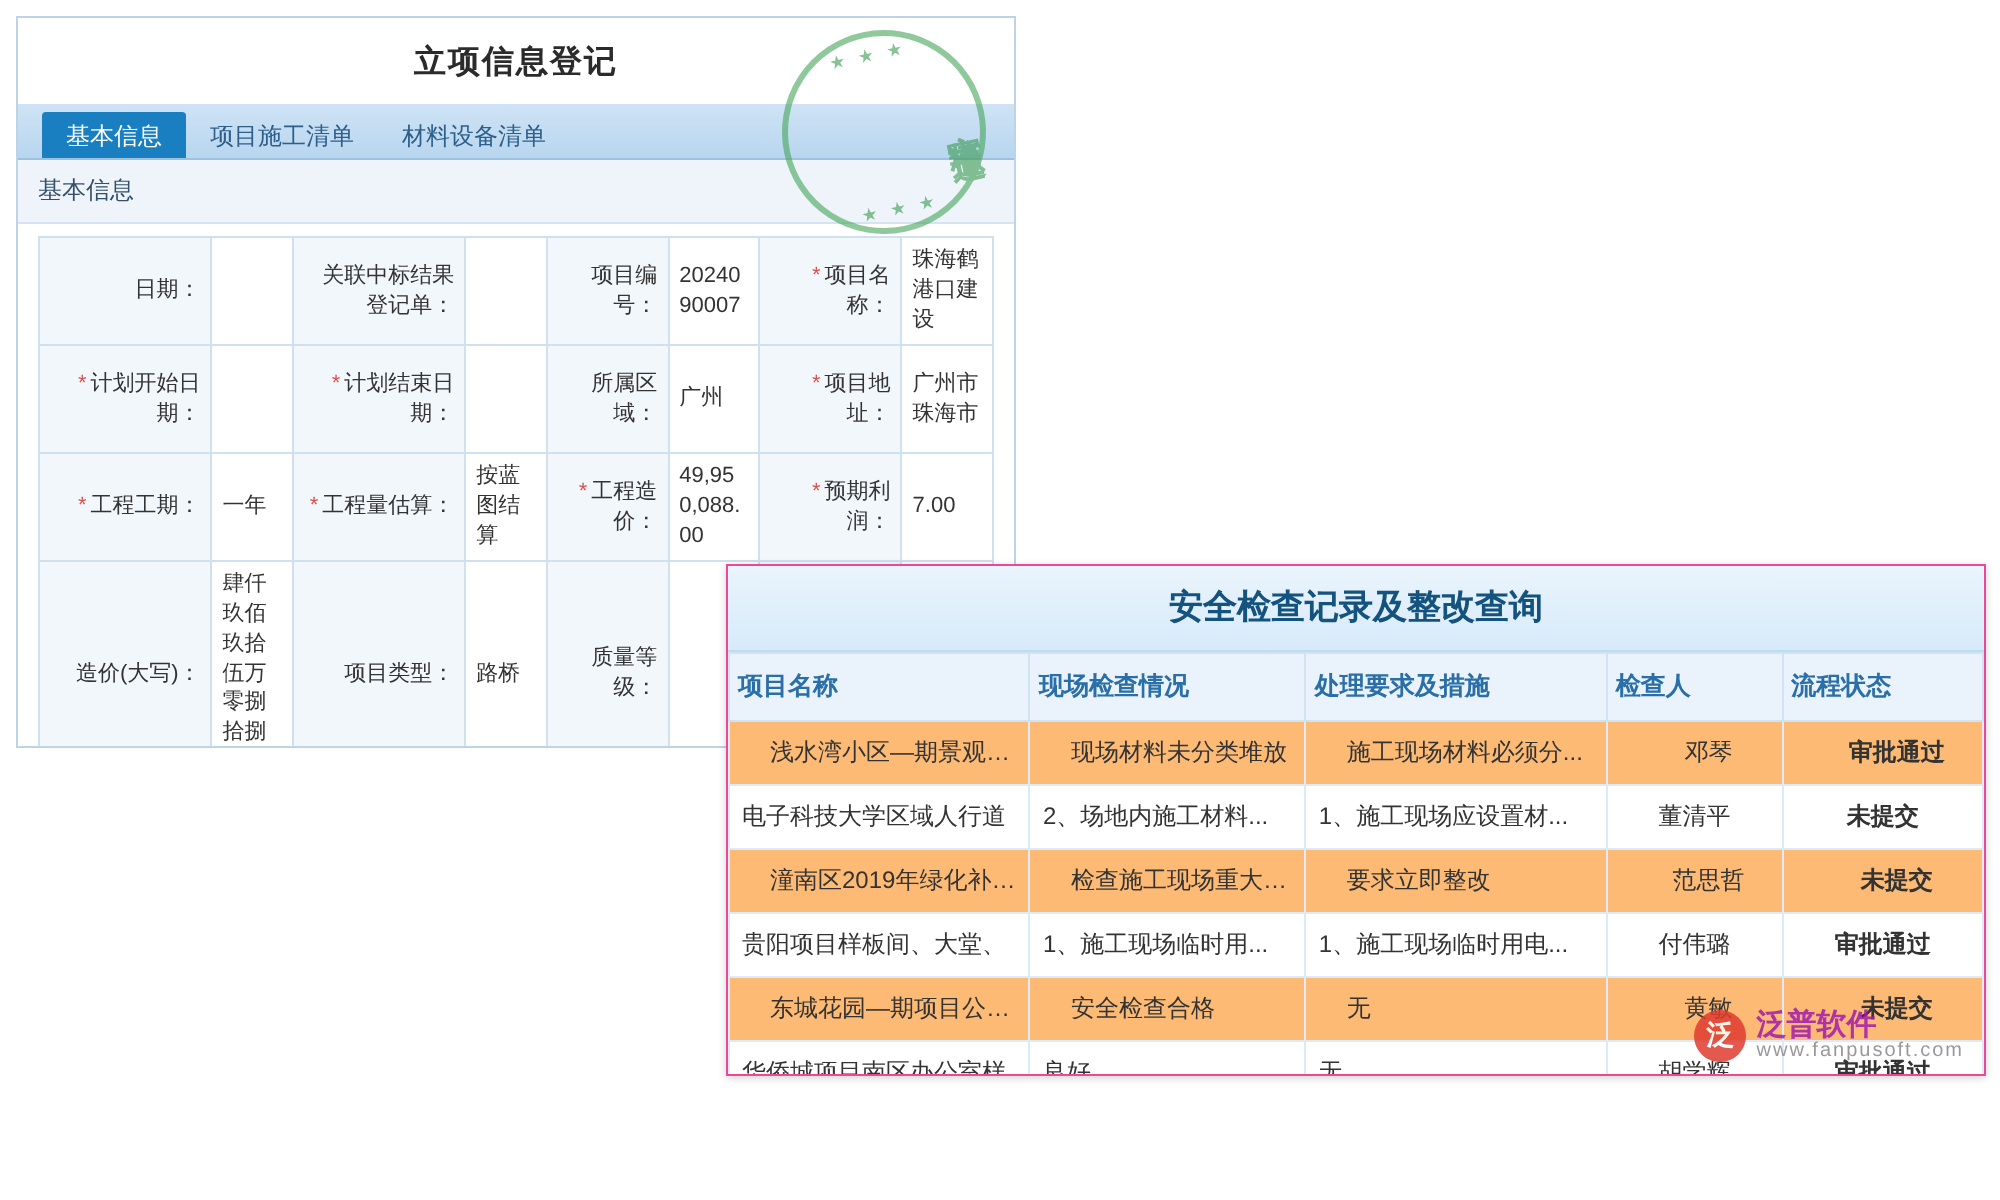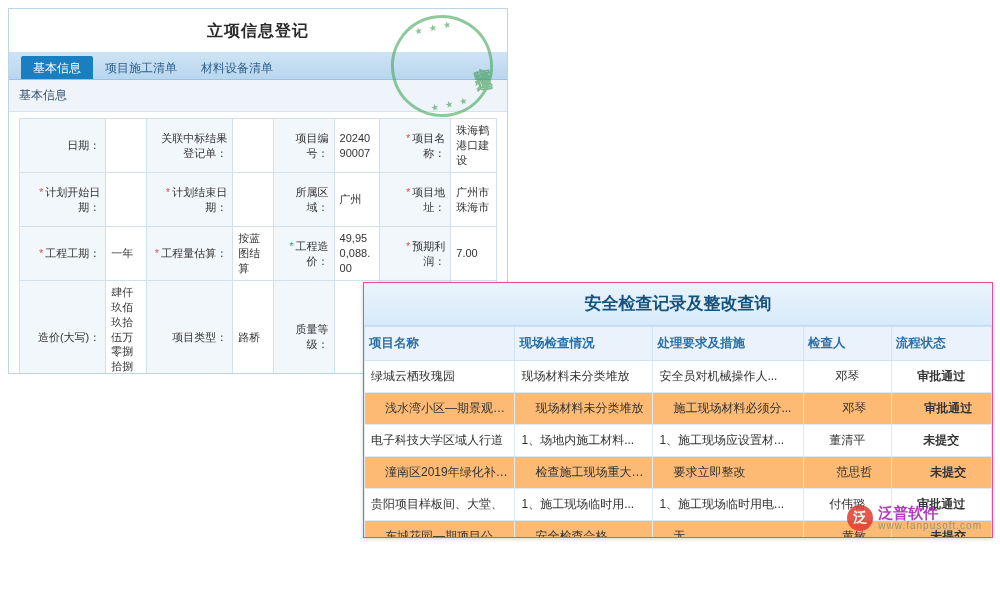--- a/index.html
+++ b/index.html
@@ -311,37 +311,30 @@
       <thead>
         <tr>
           <th>项目名称</th>
           <th>现场检查情况</th>
           <th>处理要求及措施</th>
           <th>检查人</th>
           <th>流程状态</th>
         </tr>
       </thead>
       <tbody>
-        <tr>
-          <td class="cell-name">绿城云栖玫瑰园</td>
-          <td>现场材料未分类堆放</td>
-          <td>安全员对机械操作人...</td>
-          <td class="cell-person">邓琴</td>
-          <td class="cell-status st-pass">审批通过</td>
-        </tr>
         <tr class="alt">
           <td class="cell-name">浅水湾小区—期景观提升</td>
           <td>现场材料未分类堆放</td>
           <td>施工现场材料必须分...</td>
           <td class="cell-person">邓琴</td>
           <td class="cell-status st-pass">审批通过</td>
         </tr>
         <tr>
           <td class="cell-name">电子科技大学区域人行道</td>
-          <td>1、场地内施工材料...</td>
+          <td>2、场地内施工材料...</td>
           <td>1、施工现场应设置材...</td>
           <td class="cell-person">董清平</td>
           <td class="cell-status st-nosubmit">未提交</td>
         </tr>
         <tr class="alt">
           <td class="cell-name">潼南区2019年绿化补贴项</td>
           <td>检查施工现场重大危...</td>
           <td>要求立即整改</td>
           <td class="cell-person">范思哲</td>
           <td class="cell-status st-nosubmit">未提交</td>

